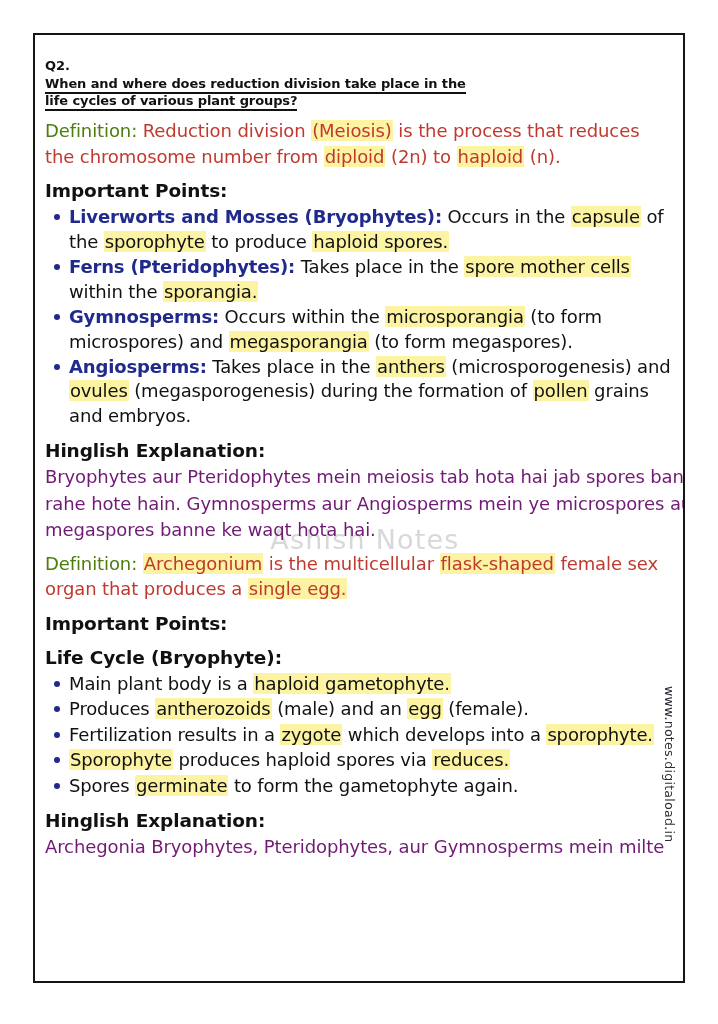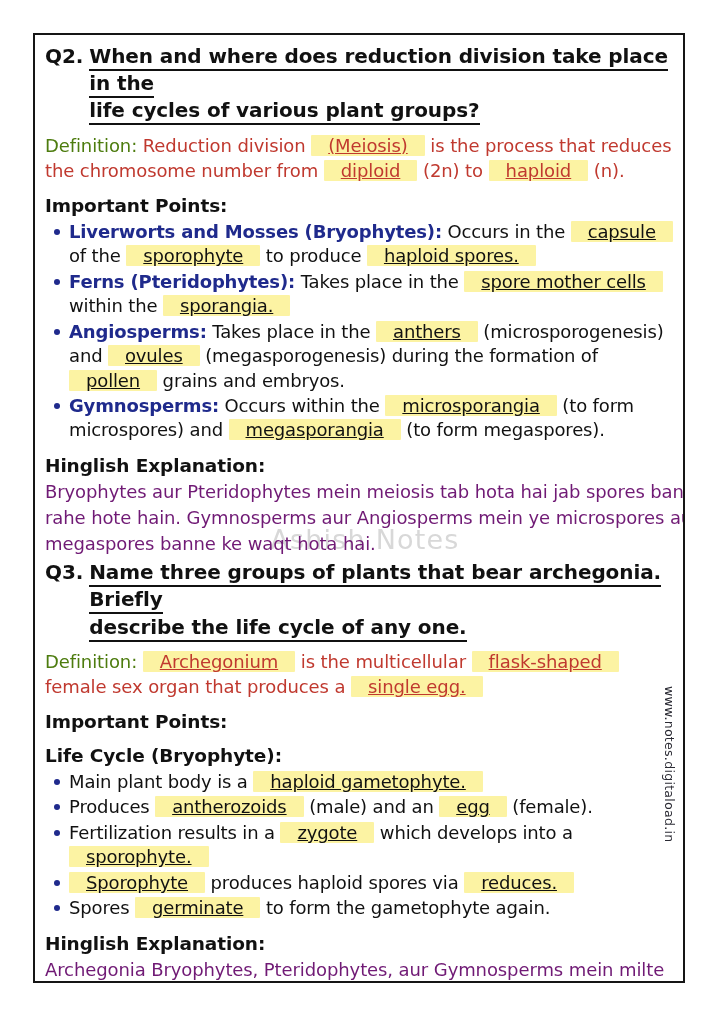--- a/index.html
+++ b/index.html
@@ -28,23 +28,24 @@
     position:absolute;right:-4px;top:645px;
     font-size:12.5px;color:#2a2a33;white-space:nowrap;
     writing-mode:vertical-rl;text-orientation:mixed;
     letter-spacing:.3px;z-index:2;
   }
 
   
   .content{position:relative;z-index:1;}
 
   .q-head{
-    display:flex;margin-top:2px;margin-bottom:2px;
-    color:#111;font-weight:bold;font-size:20px;line-height:1.36;
+    display:flex;margin-top:16px;margin-bottom:2px;
+    color:#111;font-weight:bold;font-size:13px;line-height:1.36;
     letter-spacing:-.1px;
+    flex-direction:column;
   }
   .q-num{flex:0 0 auto;padding-right:6px;}
   .q-text{flex:1 1 auto;}
   .q-text u{text-decoration:none;border-bottom:2px solid #111;
     display:inline;padding-bottom:1px;}
 
   .defn{
     color:#c0392f;font-size:18px;line-height:1.42;margin:8px 0 2px 0;
     letter-spacing:-.1px;
   }
@@ -69,21 +70,21 @@
   .hing-head{
     color:#111;font-weight:bold;font-size:18.5px;line-height:1.3;
     margin:11px 0 1px 0;letter-spacing:-.1px;
   }
   .hing-body{
     color:#701a75;font-size:18px;line-height:1.45;letter-spacing:-.1px;
     margin:0;
   }
   .hing-body div{white-space:nowrap;}
 
-  mark{background:#fcf3a3;color:inherit;padding:0 17px;border-radius:1px;text-decoration:underline;}
+  mark{background:#fcf3a3;color:inherit;padding:0 1px;border-radius:1px;}
   .defn mark{background:#fcf3a3;}
 </style>
 </head>
 <body>
 
 <div class="page">
   <div class="inner">
 
     <div class="wm-center">Ashish Notes</div>
     <div class="wm-side">www.notes.digitaload.in</div>
@@ -99,38 +100,31 @@
       </div>
 
       <p class="defn">
         <b>Definition:</b><span><span> Reduction division </span><mark>(Meiosis)</mark><span> is the process that reduces the chromosome number from </span><mark>diploid</mark><span> (2n) to </span><mark>haploid</mark><span> (n).</span></span>
       </p>
 
       <div class="sec-head">Important Points:</div>
       <ul class="points">
           <li><span class="lead">Liverworts and Mosses (Bryophytes):</span><span> Occurs in the </span><mark>capsule</mark><span> of the </span><mark>sporophyte</mark><span> to produce </span><mark>haploid spores.</mark></li>
           <li><span class="lead">Ferns (Pteridophytes):</span><span> Takes place in the </span><mark>spore mother cells</mark><span> within the </span><mark>sporangia.</mark></li>
+          <li><span class="lead">Gymnosperms:</span><span> Occurs within the </span><mark>microsporangia</mark><span> (to form microspores) and </span><mark>megasporangia</mark><span> (to form megaspores).</span></li>
           <li><span class="lead">Angiosperms:</span><span> Takes place in the </span><mark>anthers</mark><span> (microsporogenesis) and </span><mark>ovules</mark><span> (megasporogenesis) during the formation of </span><mark>pollen</mark><span> grains and embryos.</span></li>
-          <li><span class="lead">Gymnosperms:</span><span> Occurs within the </span><mark>microsporangia</mark><span> (to form microspores) and </span><mark>megasporangia</mark><span> (to form megaspores).</span></li>
         </ul>
 
       <div class="hing-head">Hinglish Explanation:</div>
       <div class="hing-body">
           <div>Bryophytes aur Pteridophytes mein meiosis tab hota hai jab spores ban</div>
           <div>rahe hote hain. Gymnosperms aur Angiosperms mein ye microspores aur</div>
           <div>megaspores banne ke waqt hota hai.</div>
         </div>
 
-      <div class="q-head">
-        <span class="q-num">Q3.</span>
-        <span class="q-text">
-          <u>Name three groups of plants that bear archegonia. Briefly</u><br>
-          <u>describe the life cycle of any one.</u>
-        </span>
-      </div>
 
       <p class="defn">
         <b>Definition:</b><span><span> </span><mark>Archegonium</mark><span> is the multicellular </span><mark>flask-shaped</mark><span> female sex organ that produces a </span><mark>single egg.</mark></span>
       </p>
 
       <div class="sec-head">Important Points:</div>
 
       <div class="sec-head">Life Cycle (Bryophyte):</div>
       <ul class="points">
           <li><span>Main plant body is a </span><mark>haploid gametophyte.</mark></li>

